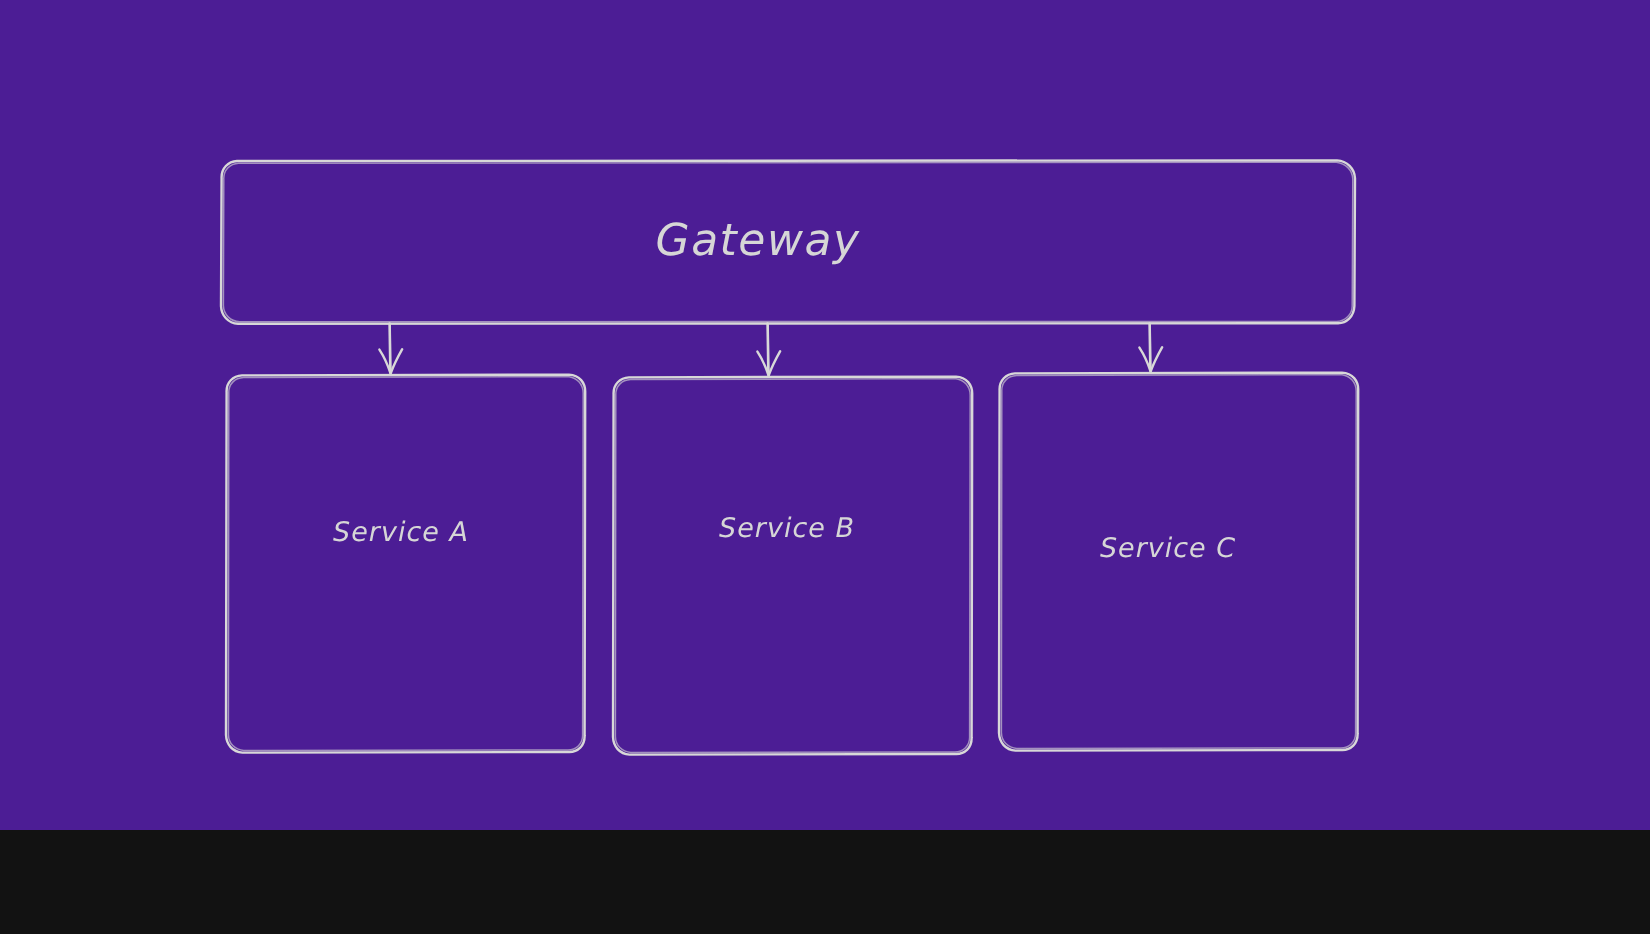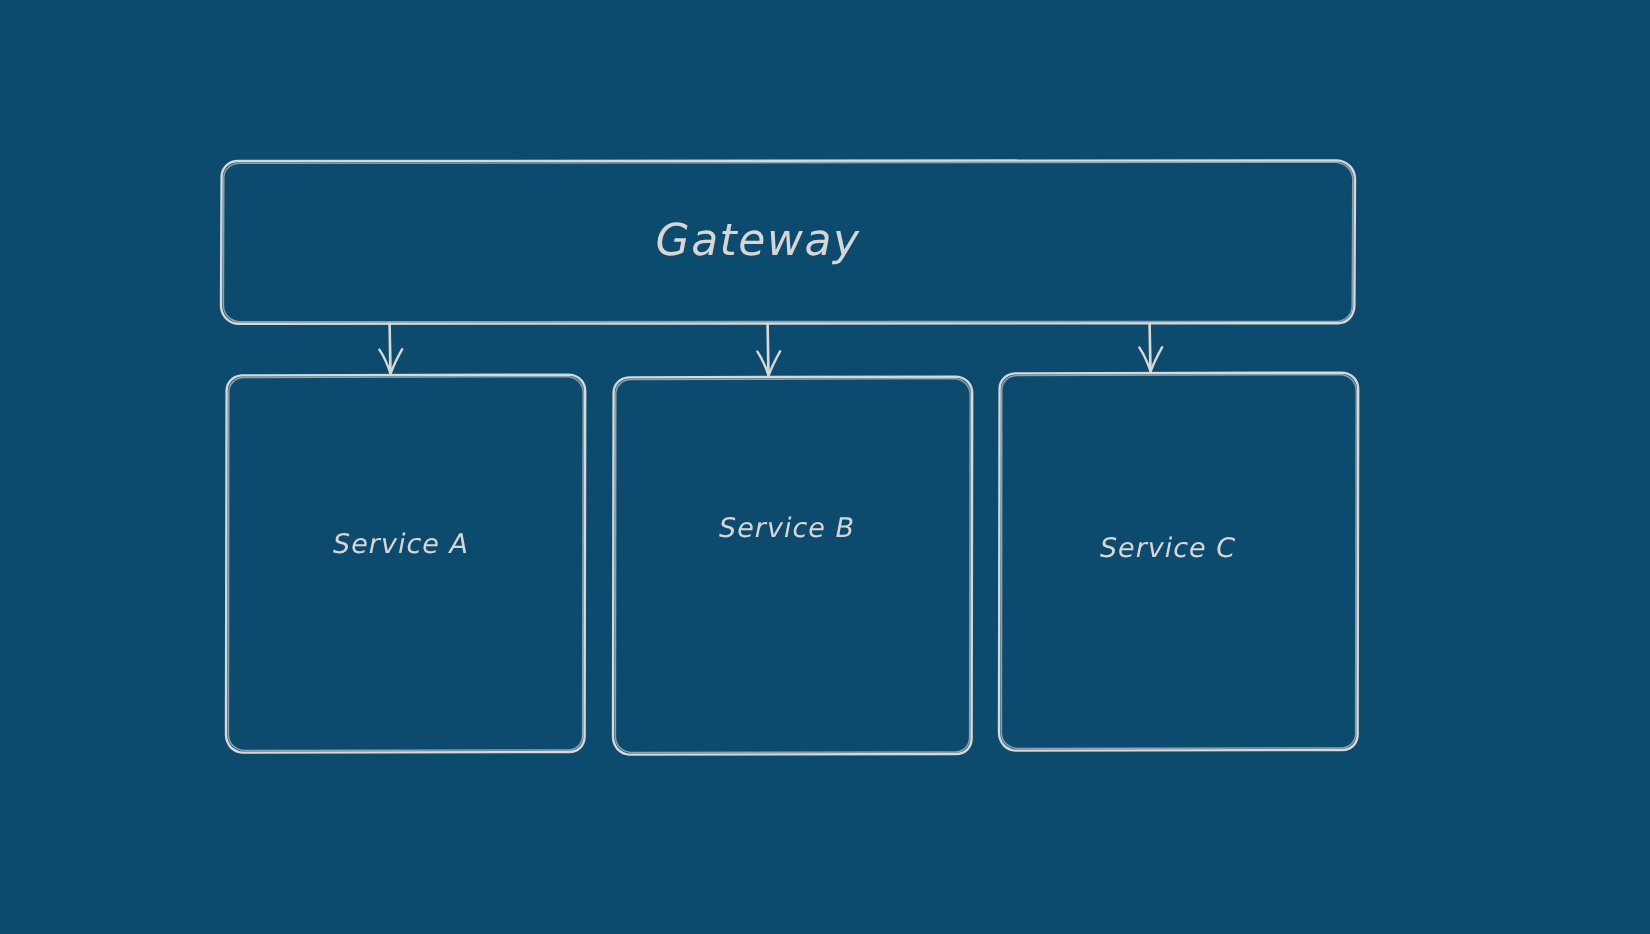--- a/index.html
+++ b/index.html
@@ -10,22 +10,22 @@
   }
   body {
     width: 1650px;
     height: 934px;
     overflow: hidden;
     font-family: "DejaVu Sans", sans-serif;
   }
   #canvas {
     position: relative;
     width: 1650px;
-    height: 934px;
-    background: #0c4a6e;
+    height: 830px;
+    background: #4c1d95;
   }
   #sketch-layer {
     position: absolute;
     top: 0;
     left: 0;
     width: 1650px;
     height: 934px;
     display: block;
   }
   .node-label {
@@ -162,19 +162,19 @@
         <path d="M 1150.2 324.6 L 1150.8 368.2" stroke-width="1.3" opacity="0.55"></path>
         <path d="M 1139.4 347.6 C 1143.2 353.4 1147.4 361.6 1150.6 371.6" stroke-width="2.4"></path>
         <path d="M 1162.2 347.2 C 1158.6 353.6 1154.2 361.8 1150.6 371.6" stroke-width="2.4"></path>
       </g>
 
     </g>
   </svg>
 
   <div class="node-label label-gateway" style="left:758px; top:240px;">Gateway</div>
 
-  <div class="node-label label-service" style="left:401px; top:544px;">Service A</div>
+  <div class="node-label label-service" style="left:401px; top:532px;">Service A</div>
 
   <div class="node-label label-service" style="left:787px; top:528px;">Service B</div>
 
   <div class="node-label label-service" style="left:1168px; top:548px;text-align:center;">Service C</div>
 
 </div>
 
 </body></html>

